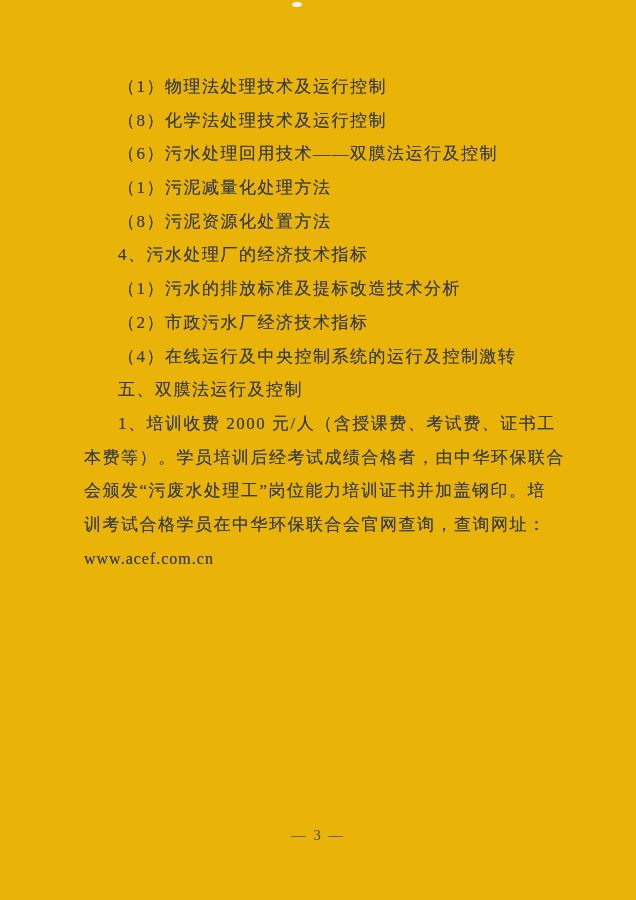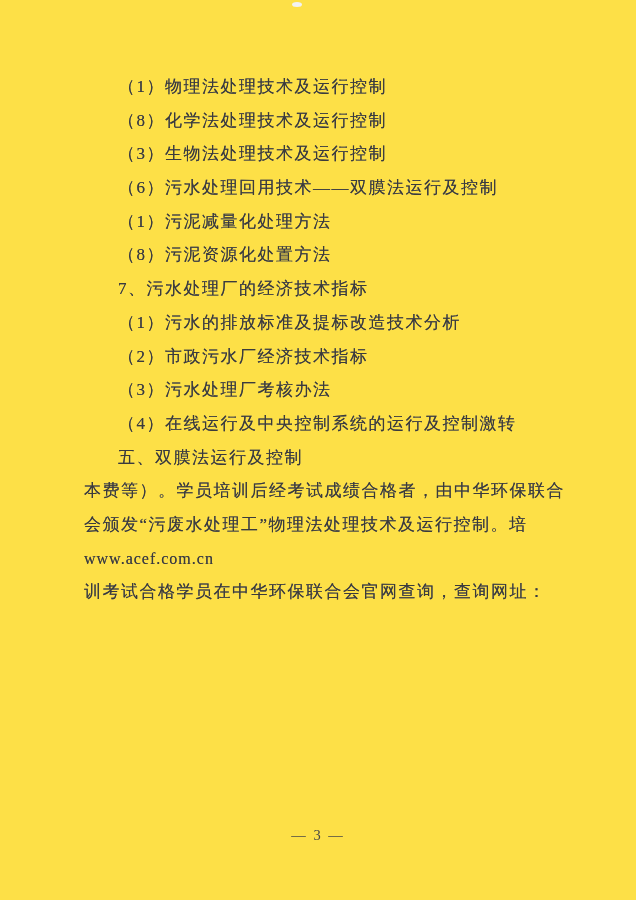--- a/index.html
+++ b/index.html
@@ -4,21 +4,21 @@
 <style>
   * { margin: 0; padding: 0; box-sizing: border-box; }
   html, body {
     background: #ffffff;
     font-family: "Liberation Serif", "DejaVu Serif", serif;
   }
   .page {
     position: relative;
     width: 636px;
     height: 900px;
-    background: #fde047;
+    background: #eab308;
     color: #3b3b3b;
     overflow: hidden;
   }
   .scan-artifact {
     position: absolute;
     top: 2px;
     left: 292px;
     width: 10px;
     height: 5px;
     background: #f2f2f2;
@@ -57,29 +57,28 @@
   }
 </style>
 </head>
 <body>
 
 <div class="page">
   <div class="scan-artifact"></div>
   <div class="text-block">
       <div class="line indent">（1）物理法处理技术及运行控制</div>
       <div class="line indent">（8）化学法处理技术及运行控制</div>
-      <div class="line indent">（3）生物法处理技术及运行控制</div>
       <div class="line indent">（6）污水处理回用技术——双膜法运行及控制</div>
       <div class="line indent">（1）污泥减量化处理方法</div>
       <div class="line indent">（8）污泥资源化处置方法</div>
-      <div class="line indent">7、污水处理厂的经济技术指标</div>
+      <div class="line indent">4、污水处理厂的经济技术指标</div>
       <div class="line indent">（1）污水的排放标准及提标改造技术分析</div>
       <div class="line indent">（2）市政污水厂经济技术指标</div>
-      <div class="line indent">（3）污水处理厂考核办法</div>
       <div class="line indent">（4）在线运行及中央控制系统的运行及控制激转</div>
       <div class="line indent">五、双膜法运行及控制</div>
+      <div class="line indent">1、培训收费 2000 元/人（含授课费、考试费、证书工</div>
       <div class="line">本费等）。学员培训后经考试成绩合格者，由中华环保联合</div>
-      <div class="line">会颁发“污废水处理工”物理法处理技术及运行控制。培</div>
+      <div class="line">会颁发“污废水处理工”岗位能力培训证书并加盖钢印。培</div>
+      <div class="line">训考试合格学员在中华环保联合会官网查询，查询网址：</div>
       <div class="line url">www.acef.com.cn</div>
-      <div class="line">训考试合格学员在中华环保联合会官网查询，查询网址：</div>
     </div>
   <div class="page-footer">— 3 —</div>
 </div>
 
 </body></html>

